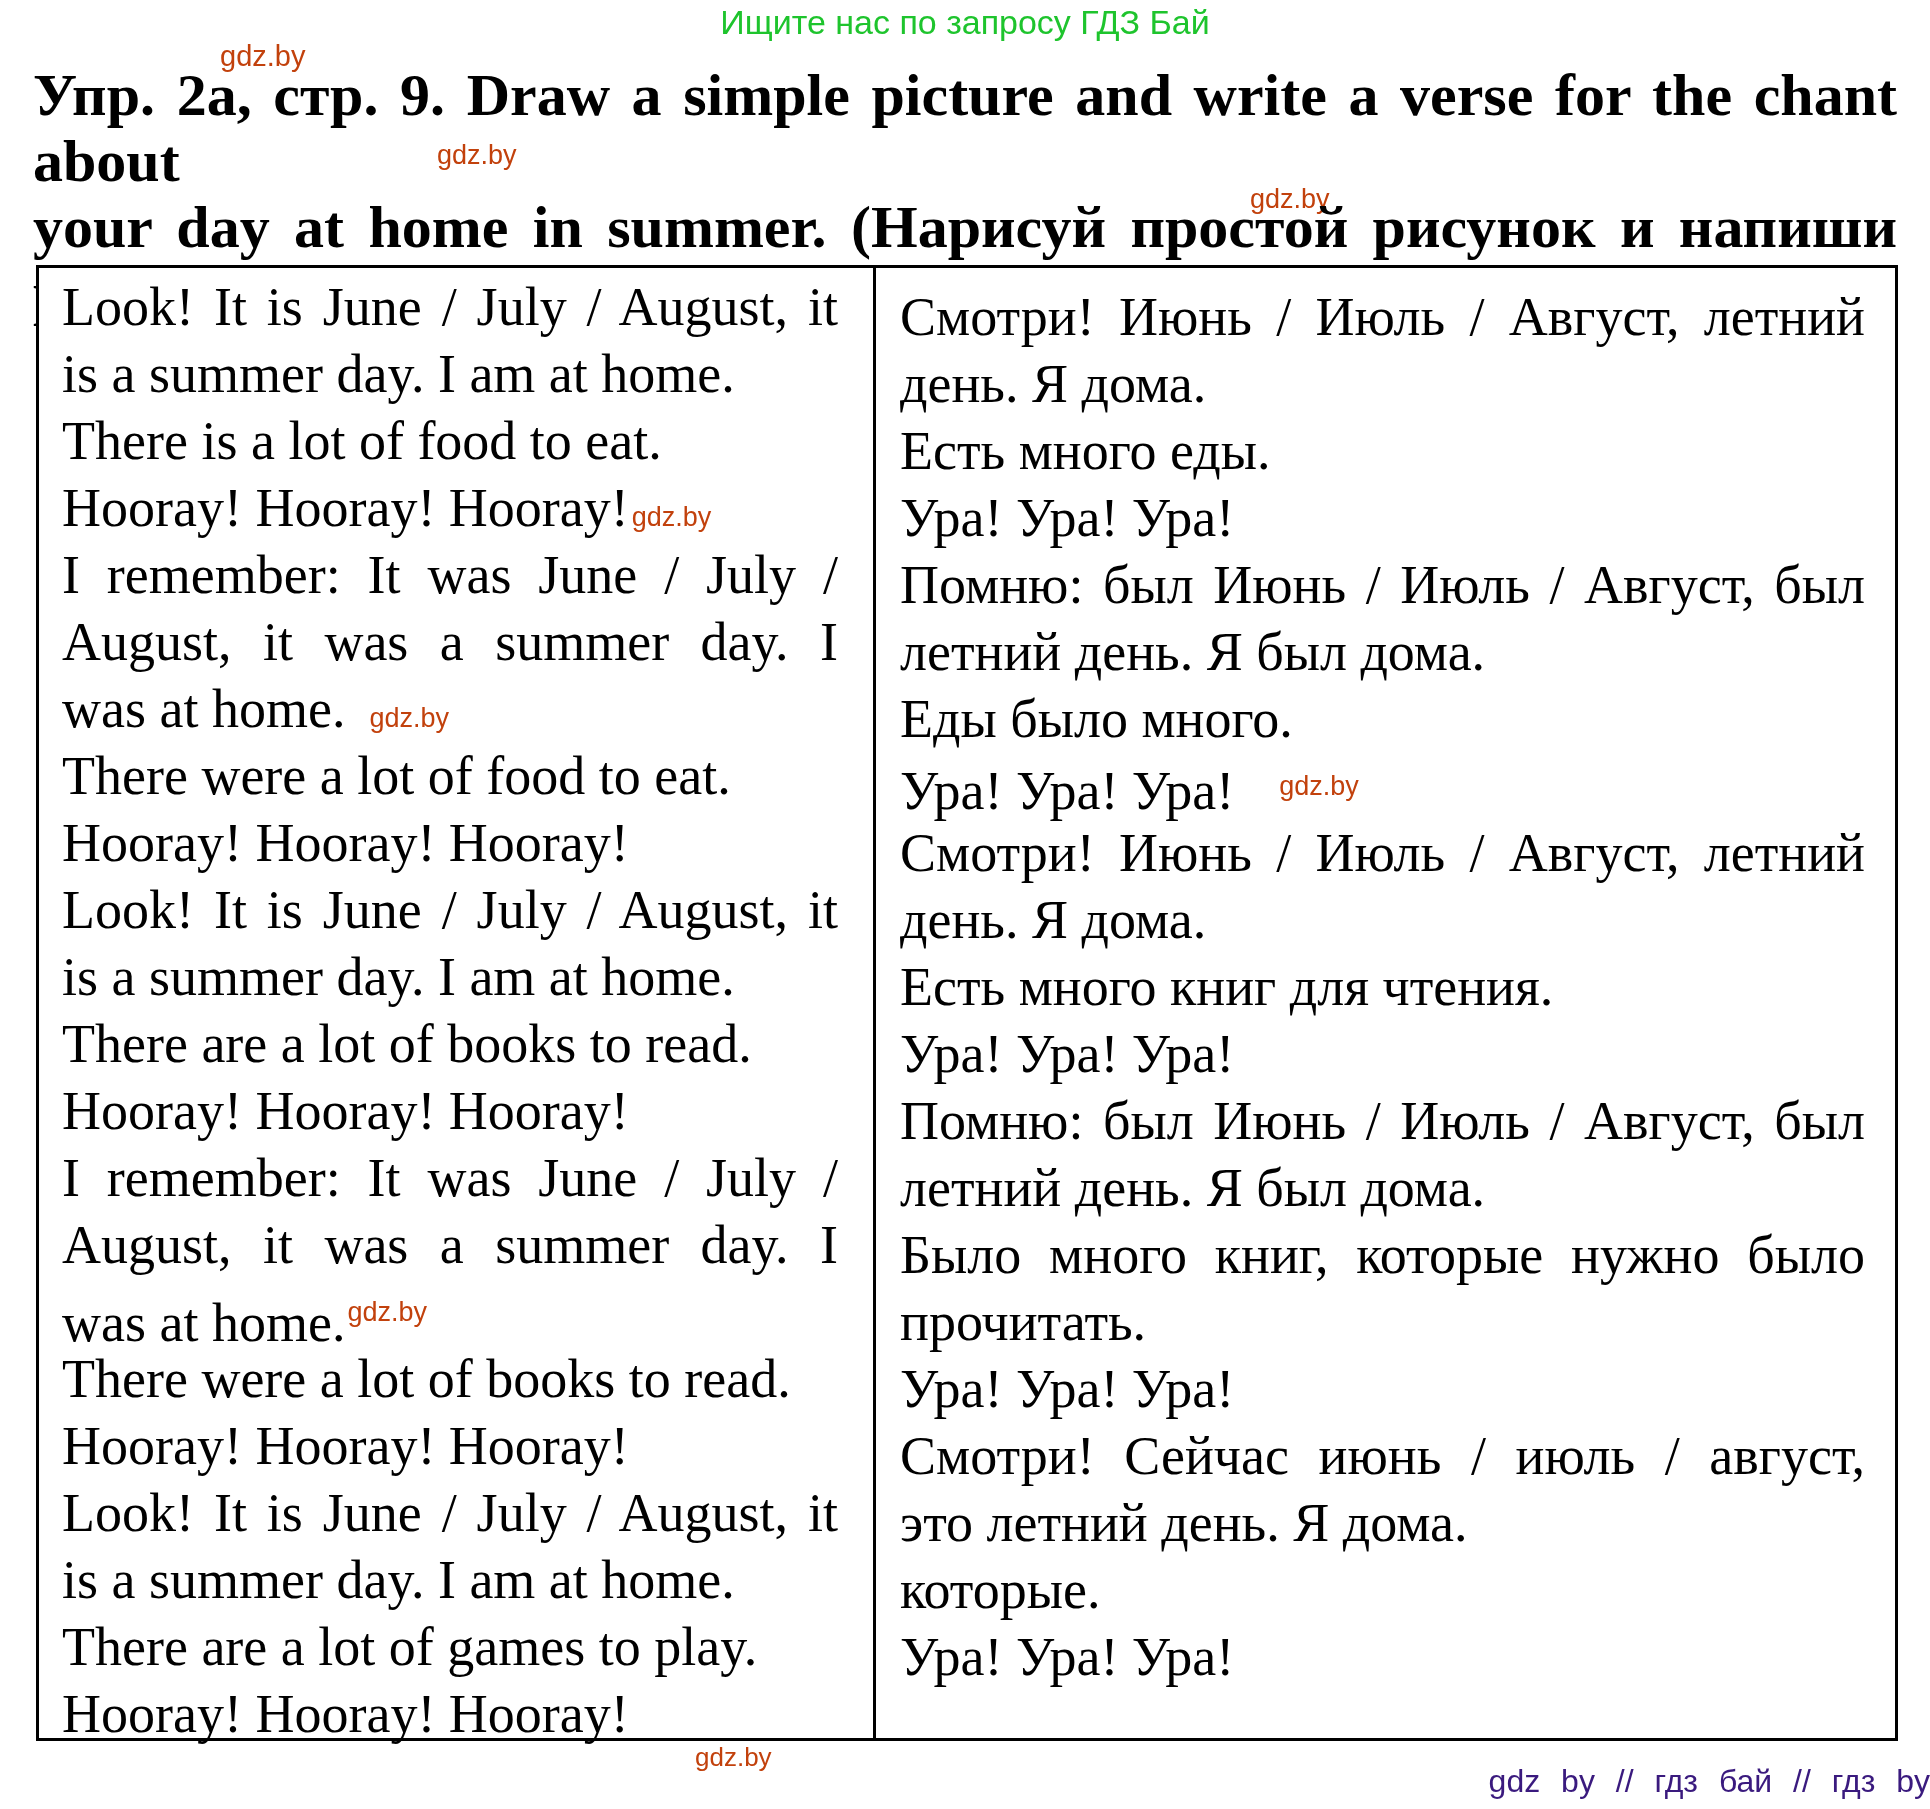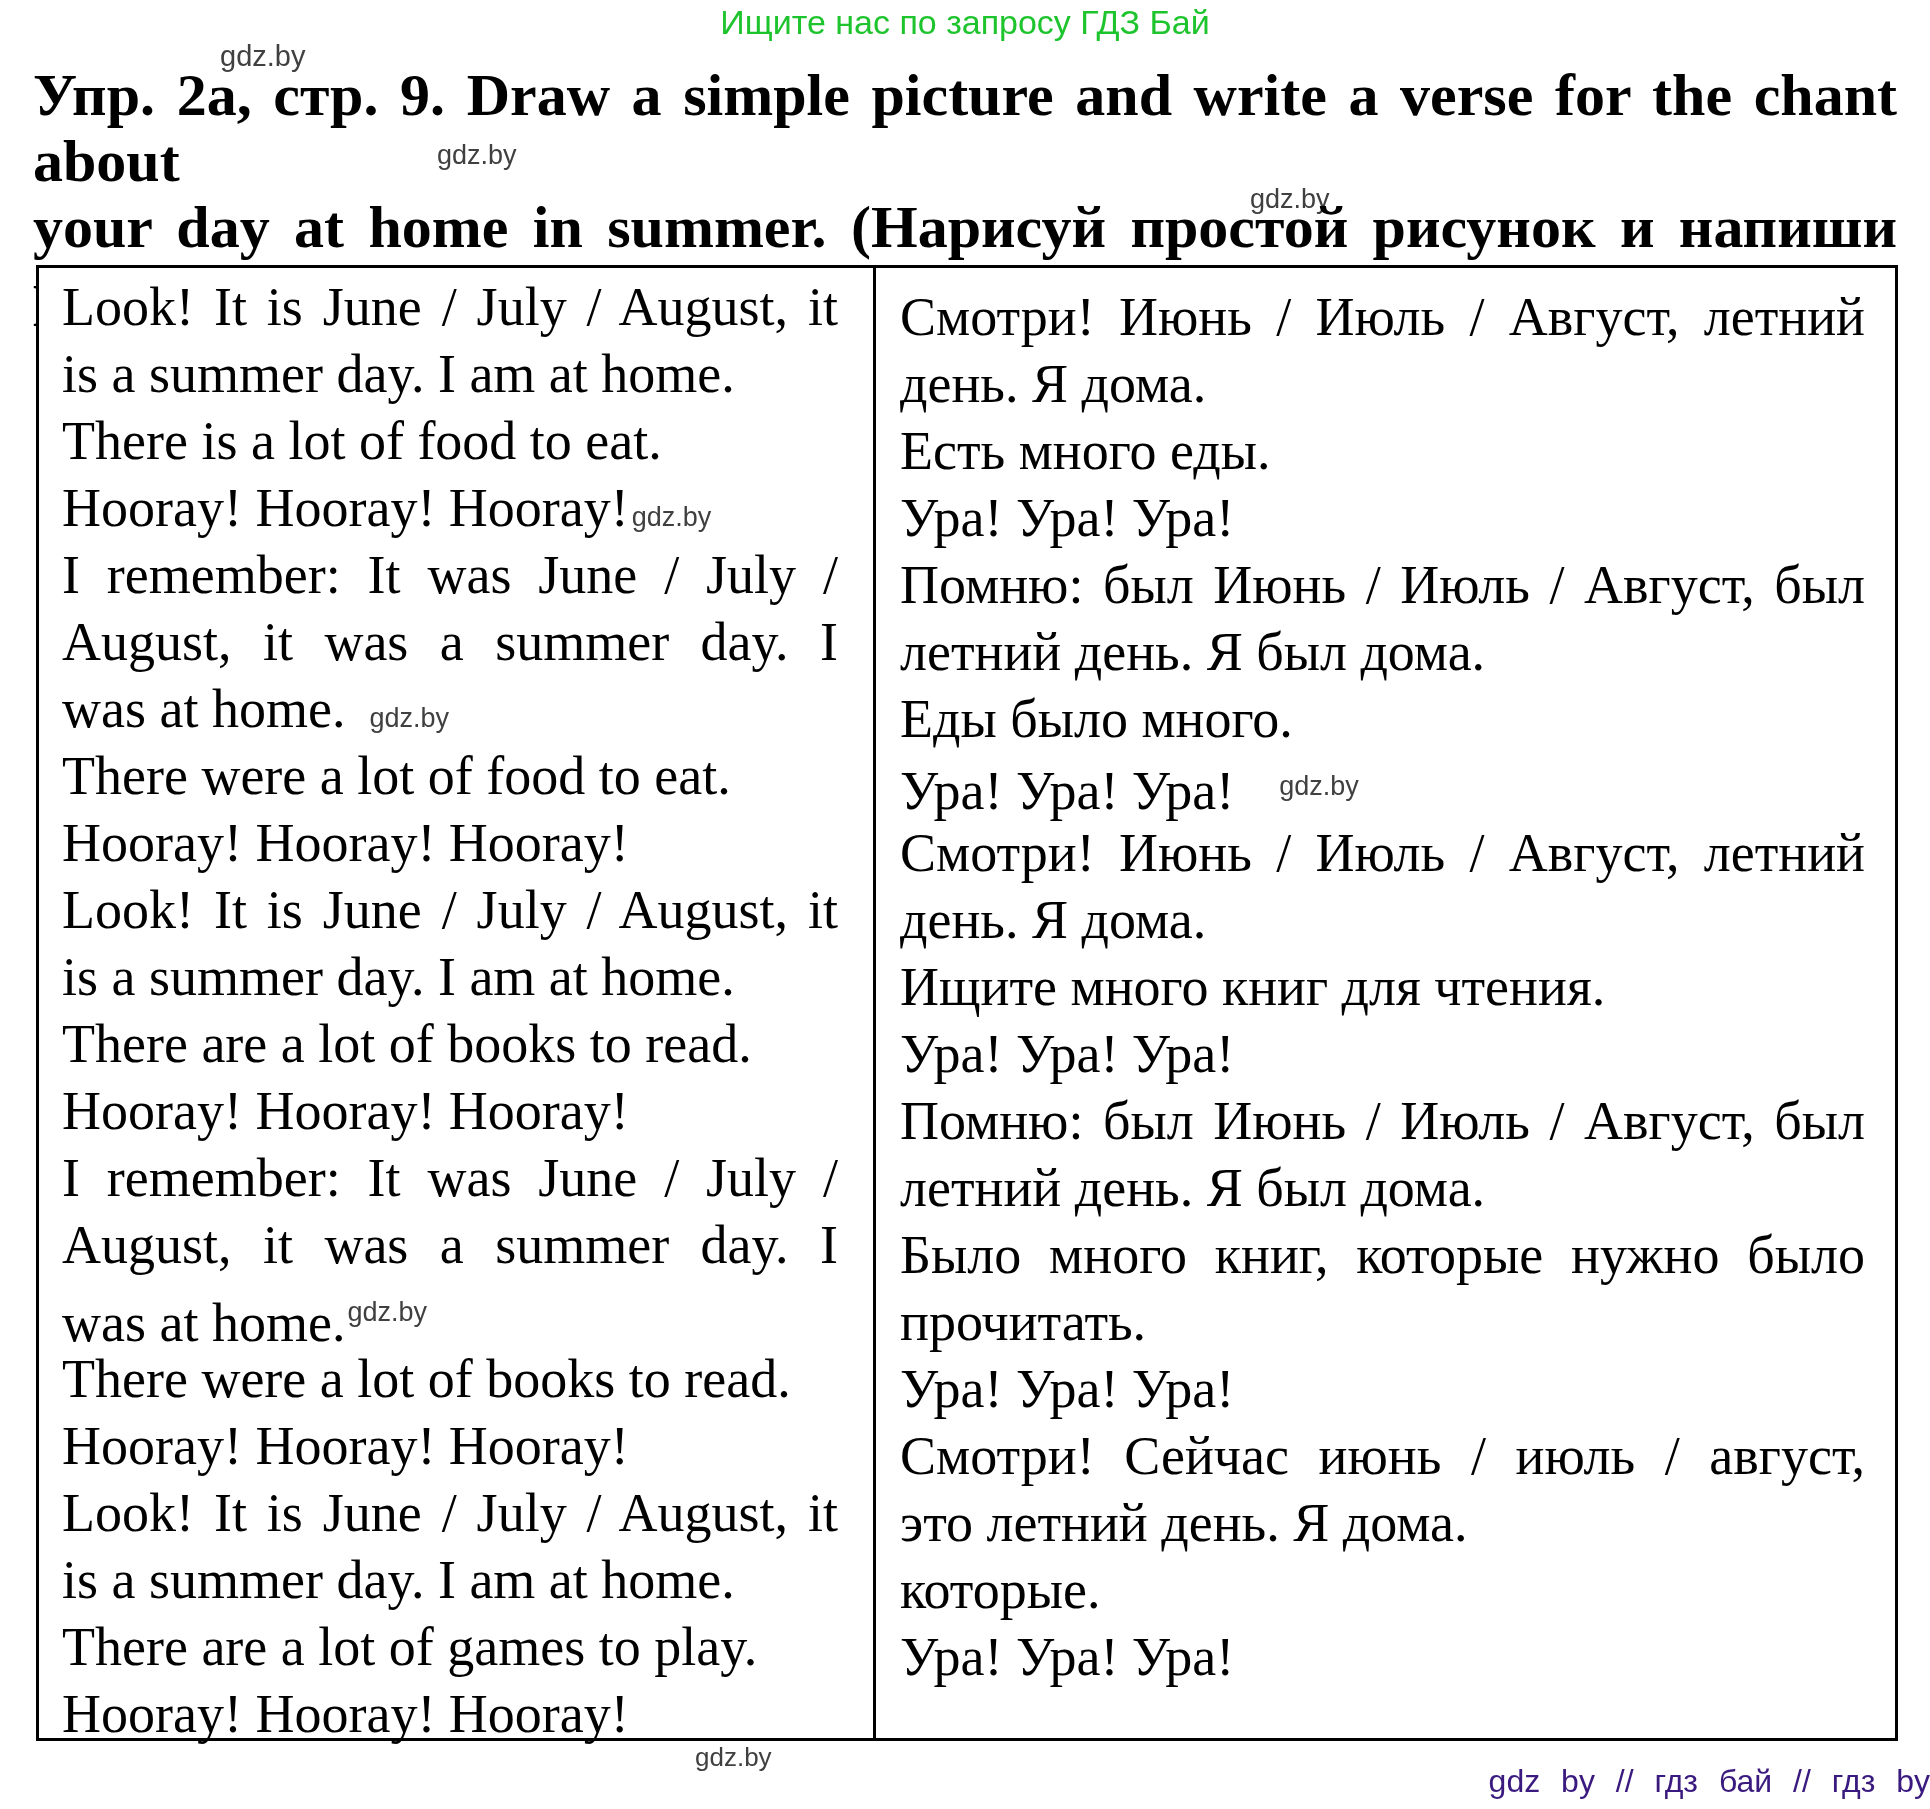--- a/index.html
+++ b/index.html
@@ -21,21 +21,21 @@
   .gdz-table{
     position:absolute;left:36px;top:265px;width:1862px;height:1476px;
     border:3px solid #000;box-sizing:border-box;display:flex;background:#fff;
   }
   .cell{box-sizing:border-box;}
   .cell.left{width:837px;border-right:3px solid #000;padding:6px 35px 0 23px;}
   .cell.right{flex:1;padding:16px 30px 0 24px;}
   .ln{height:67px;line-height:67px;font-size:54px;white-space:nowrap;}
   .ln.j{text-align:justify;text-align-last:justify;white-space:normal;}
   .wm{
-    font-family:"Liberation Sans", sans-serif;font-size:27px;color:#404040;
+    font-family:"Liberation Sans", sans-serif;font-size:27px;color:#c2410c;
     letter-spacing:0px;
     text-align:right;
   }
   .abs{position:absolute;}
   .w1{left:220px;top:40px;font-size:29px;}
   .w2{left:437px;top:140px;}
   .w3{left:1250px;top:184px;}
   .w6{left:1700px;top:368px;}
   .w7{left:1430px;top:444px;}
   .w9{left:762px;top:1100px;}
@@ -112,21 +112,21 @@
       <div class="ln j">Смотри! Июнь / Июль / Август, летний</div>
       <div class="ln">день. Я дома.</div>
       <div class="ln">Есть много еды.</div>
       <div class="ln">Ура! Ура! Ура!</div>
       <div class="ln j">Помню: был Июнь / Июль / Август, был</div>
       <div class="ln">летний день. Я был дома.</div>
       <div class="ln">Еды было много.</div>
       <div class="ln"><span>Ура! Ура! Ура!</span><span class="wm inl-raise">gdz.by</span></div>
       <div class="ln j">Смотри! Июнь / Июль / Август, летний</div>
       <div class="ln">день. Я дома.</div>
-      <div class="ln">Ищите много книг для чтения.</div>
+      <div class="ln">Есть много книг для чтения.</div>
       <div class="ln">Ура! Ура! Ура!</div>
       <div class="ln j">Помню: был Июнь / Июль / Август, был</div>
       <div class="ln">летний день. Я был дома.</div>
       <div class="ln j">Было много книг, которые нужно было</div>
       <div class="ln">прочитать.</div>
       <div class="ln">Ура! Ура! Ура!</div>
       <div class="ln j">Смотри! Сейчас июнь / июль / август,</div>
       <div class="ln">это летний день. Я дома.</div>
       <div class="ln">которые.</div>
       <div class="ln">Ура! Ура! Ура!</div>

